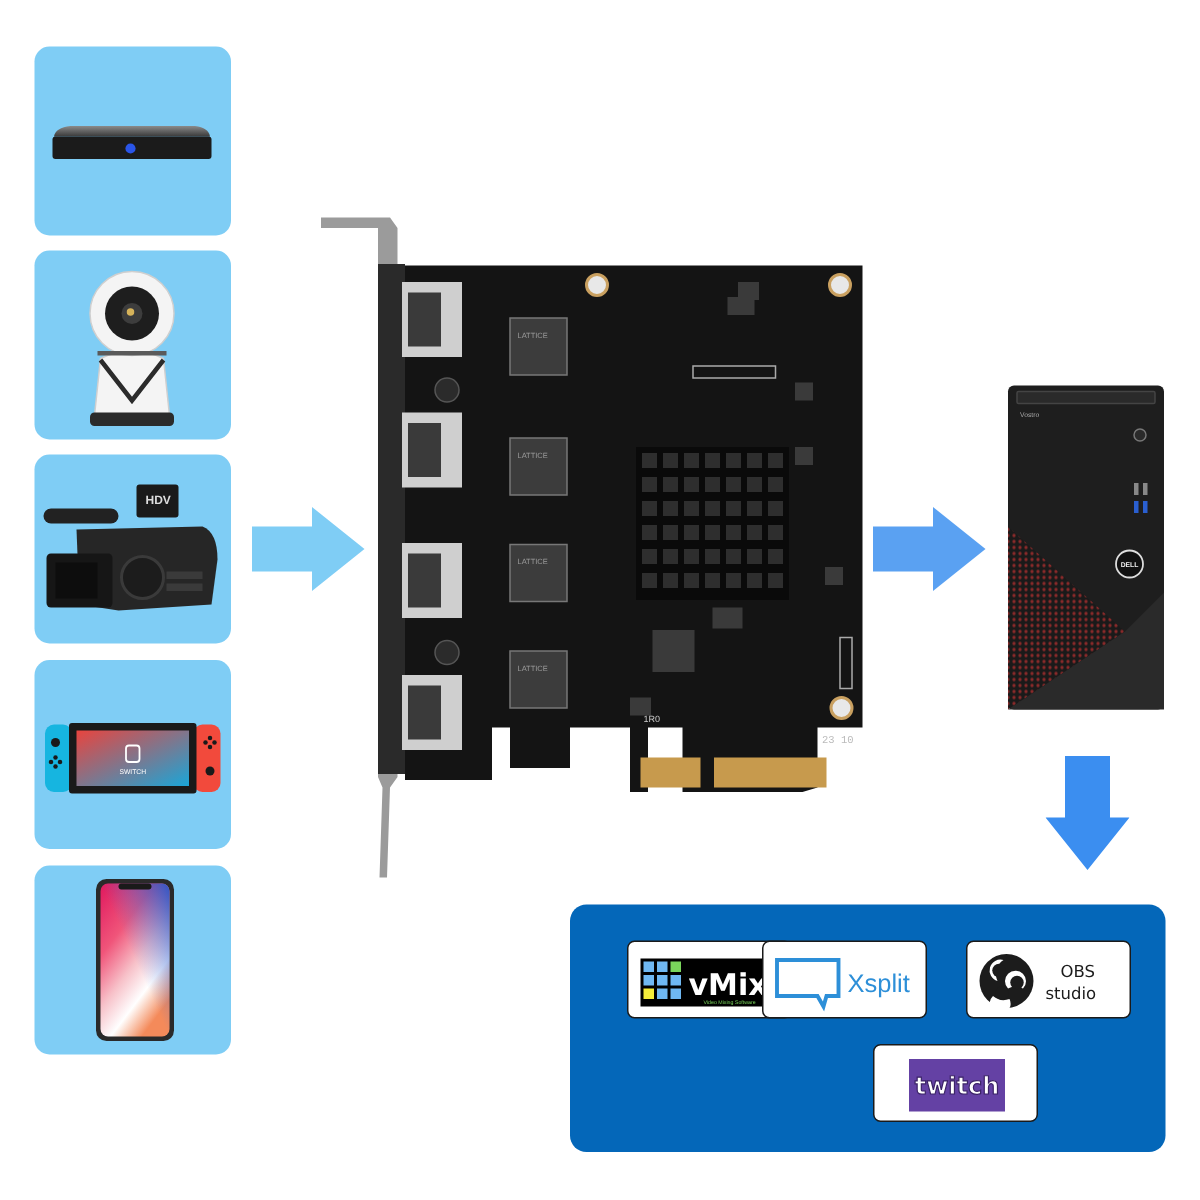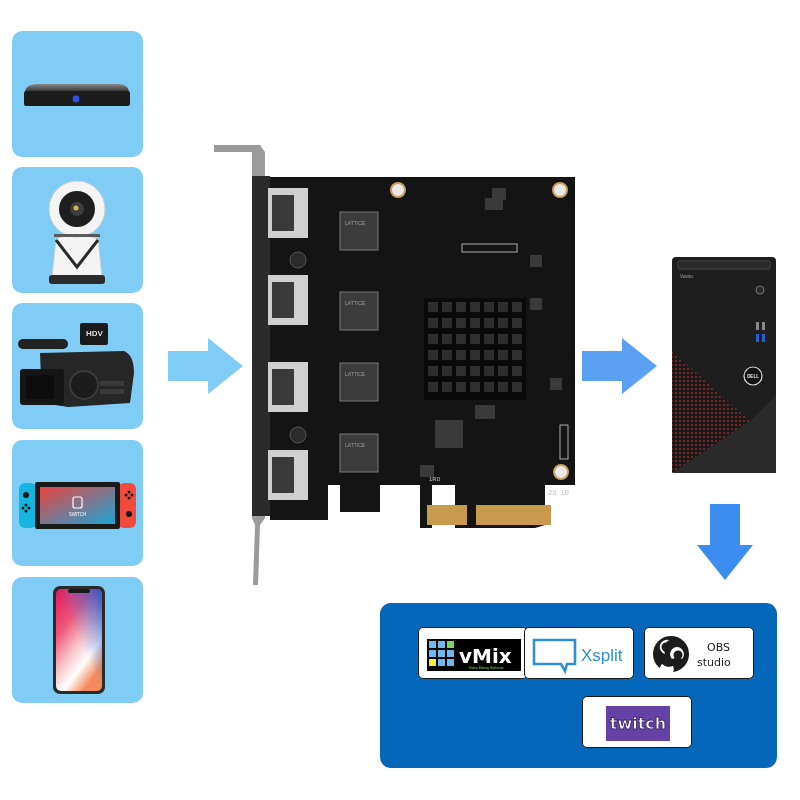--- a/index.html
+++ b/index.html
@@ -1,21 +1,21 @@
 <!DOCTYPE html>
 <html><head>
   <meta charset="utf-8">
   <style>
     * { box-sizing: border-box; margin: 0; padding: 0; }
     html, body { width: 800px; height: 800px; background: #ffffff; overflow: hidden; }
     body { position: relative; font-family: "Liberation Sans", sans-serif; }
 
     
     .tile {
-      position: absolute; left: 12px; width: 131px; height: 126px;
+      position: absolute; left: 23px; width: 131px; height: 126px;
       background: #7fcdf5; border-radius: 10px; overflow: hidden;
     }
     .tile svg { position: absolute; left: 0; top: 0; }
 
     
     .arrow { position: absolute; }
 
     
     .card { position: absolute; left: 210px; top: 140px; width: 380px; height: 450px; }
 
@@ -278,21 +278,21 @@
         <rect x="19" y="22" width="7" height="7" fill="#6fb8f2"></rect>
         <rect x="28" y="22" width="7" height="7" fill="#6fb8f2"></rect>
       <rect x="10" y="31" width="7" height="7" fill="#f4ed3a"></rect>
         <rect x="19" y="31" width="7" height="7" fill="#6fb8f2"></rect>
         <rect x="28" y="31" width="7" height="7" fill="#6fb8f2"></rect>
       <text class="vmix-text" x="40" y="35" font-size="20" fill="#fff">vMix</text>
       <text x="50" y="41" font-size="3.5" fill="#7ad65c" font-family="Liberation Sans, sans-serif">Video Mixing Software</text>
     </svg>
   </div>
 
-  <div class="logo" style="left:144px; top:24px;">
+  <div class="logo" style="left:128px; top:24px;">
     <svg width="110" height="52">
       <path d="M9 12 L50 12 L50 36 L42 36 L40 43 L36 36 L9 36 Z" fill="none" stroke="#2d8fd8" stroke-width="2.6" stroke-linejoin="miter"></path>
       <text x="56" y="33" font-size="17" fill="#2d8fd8" font-family="Liberation Sans, sans-serif">Xsplit</text>
     </svg>
   </div>
 
   <div class="logo" style="left:264px; top:24px;text-align:center;">
     <svg width="110" height="52">
       <circle cx="26" cy="26" r="18" fill="#1c1c1c"></circle>
       <path d="M24 12 A7 7 0 1 0 20 26 A11 11 0 0 1 24 12 Z" fill="#fff"></path>

